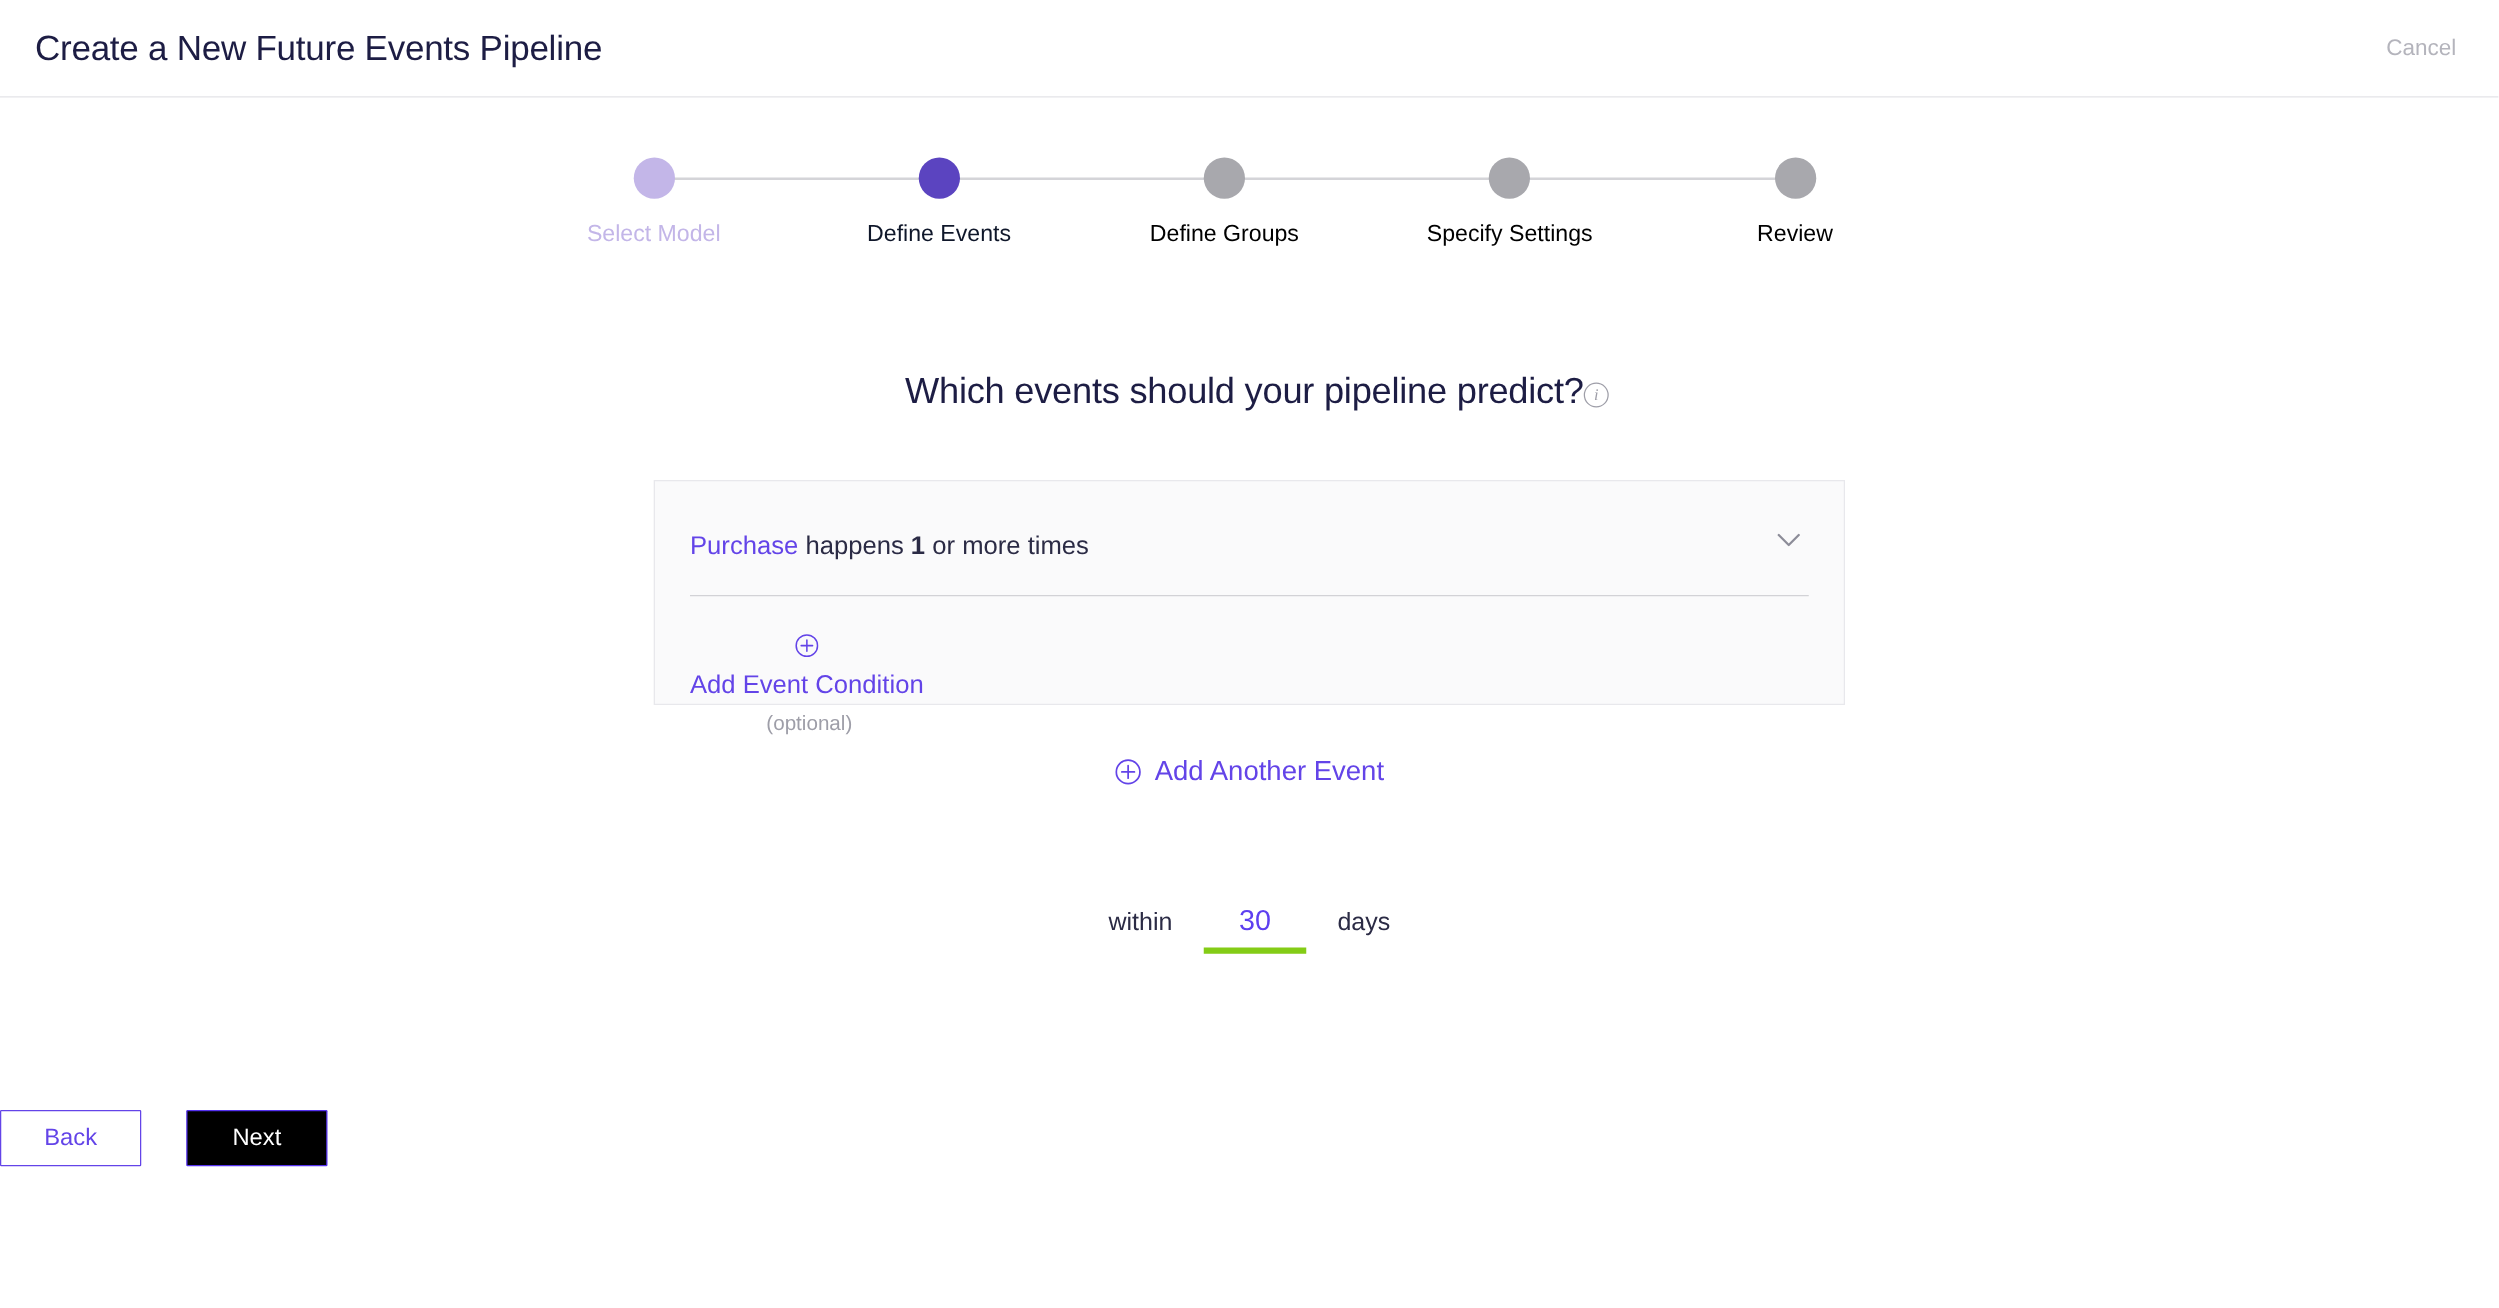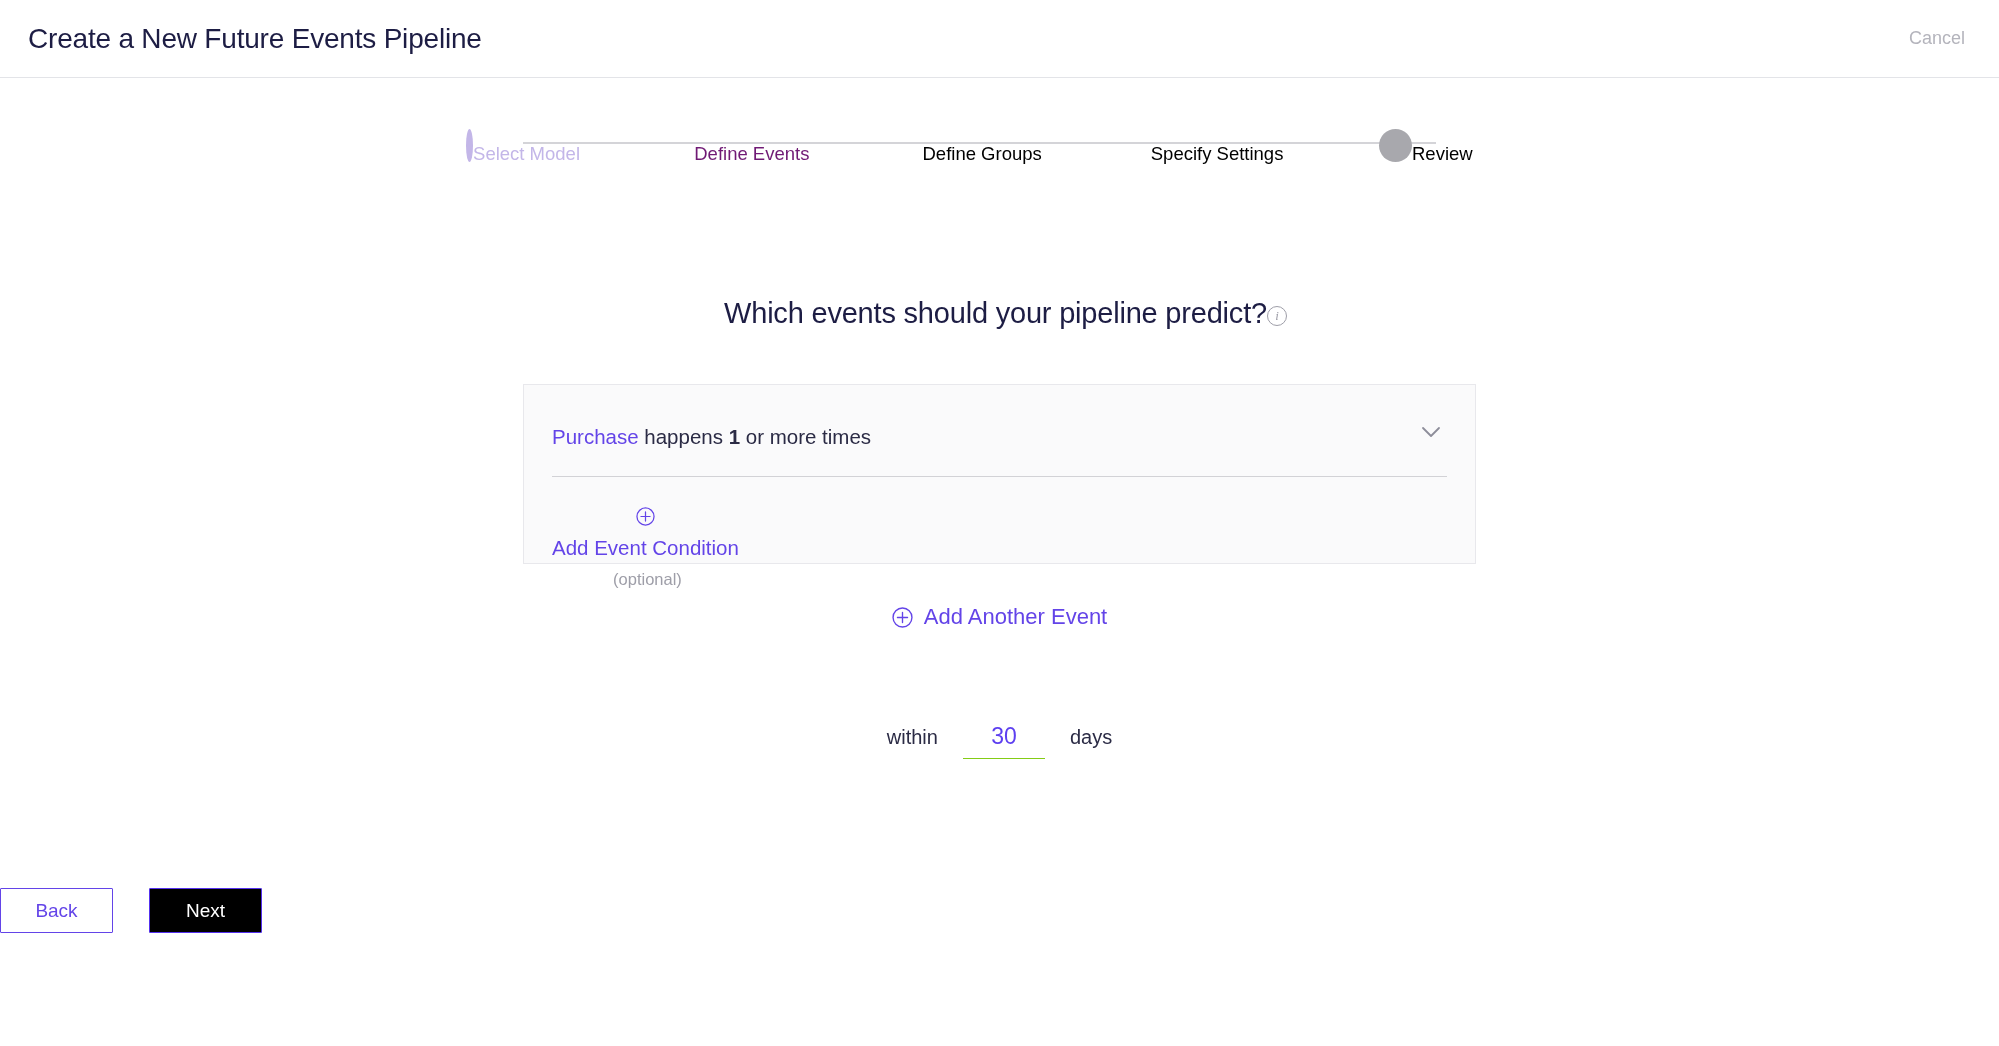--- a/index.html
+++ b/index.html
@@ -51,40 +51,41 @@
   .steps {
     position: absolute;
     top: 0; left: 0; right: 0;
     display: flex;
     justify-content: space-between;
   }
   .step {
     position: relative;
     width: 114px;
     display: flex;
+    flex-direction: column;
     align-items: center;
     cursor: pointer;
   }
   .step-dot {
     width: 33px; height: 33px;
     border-radius: 50%;
     background: #a8a8ad;
     position: relative;
     z-index: 2;
   }
   .step.done .step-dot { background: #c3b6e8; }
   .step.active .step-dot { background: #5b44c0; }
   .step-label {
     margin-top: 17px;
     font-size: 18.5px;
     color: #000000;
     white-space: nowrap;
   }
   .step.done .step-label { color: #c3b6e8; }
-  .step.active .step-label { color: #701a75; }
+  .step.active .step-label { color: #0f172a; }
 
   
   .question {
     position: absolute;
     top: 297px;
     left: 0; right: 0;
     text-align: center;
     display: flex;
     align-items: center;
     justify-content: center;
@@ -199,21 +200,21 @@
     gap: 12px;
   }
   .within-label, .days-label {
     font-size: 20px;
     color: #2b2b45;
   }
   .days-input {
     width: 82px;
     margin: 0 13px;
     border: none;
-    border-bottom: 1px solid #84cc16;
+    border-bottom: 5px solid #84cc16;
     background: transparent;
     text-align: center;
     font-family: "Liberation Sans", sans-serif;
     font-size: 23px;
     color: #5d3ff0;
     padding: 0 0 8px 0;
     outline: none;
   }
 
   

